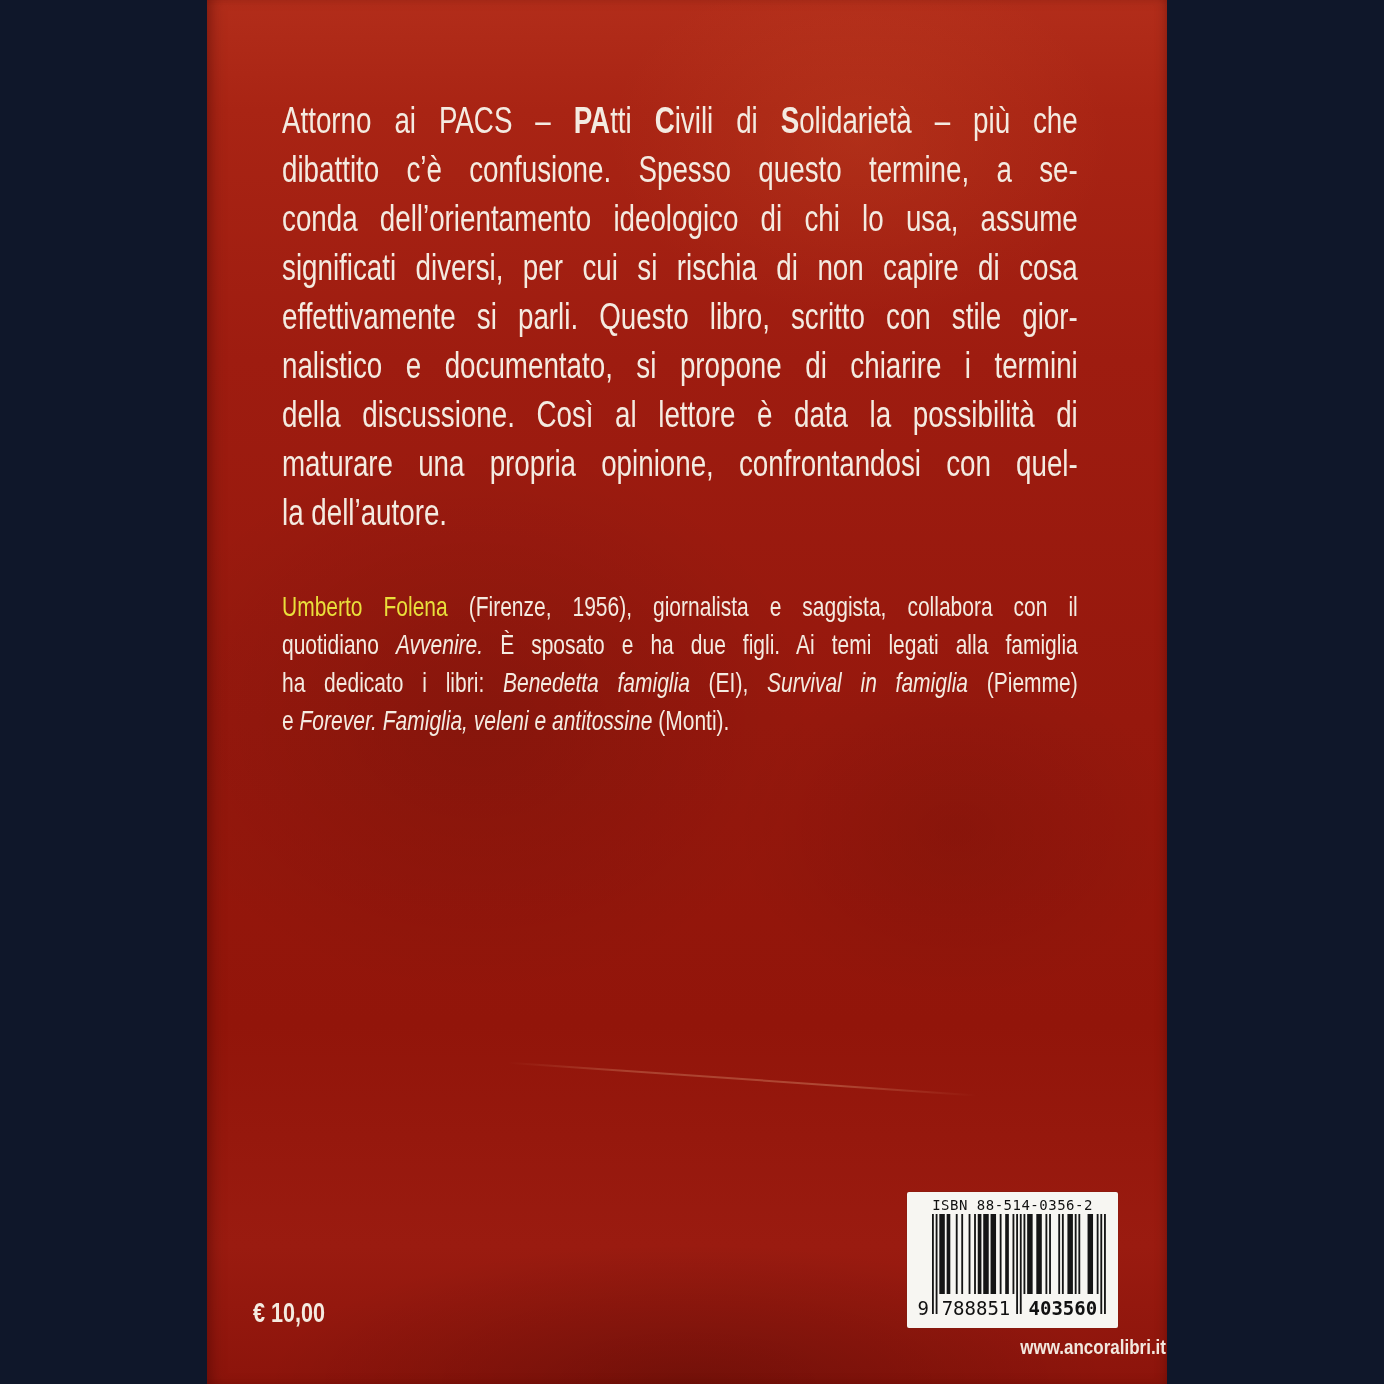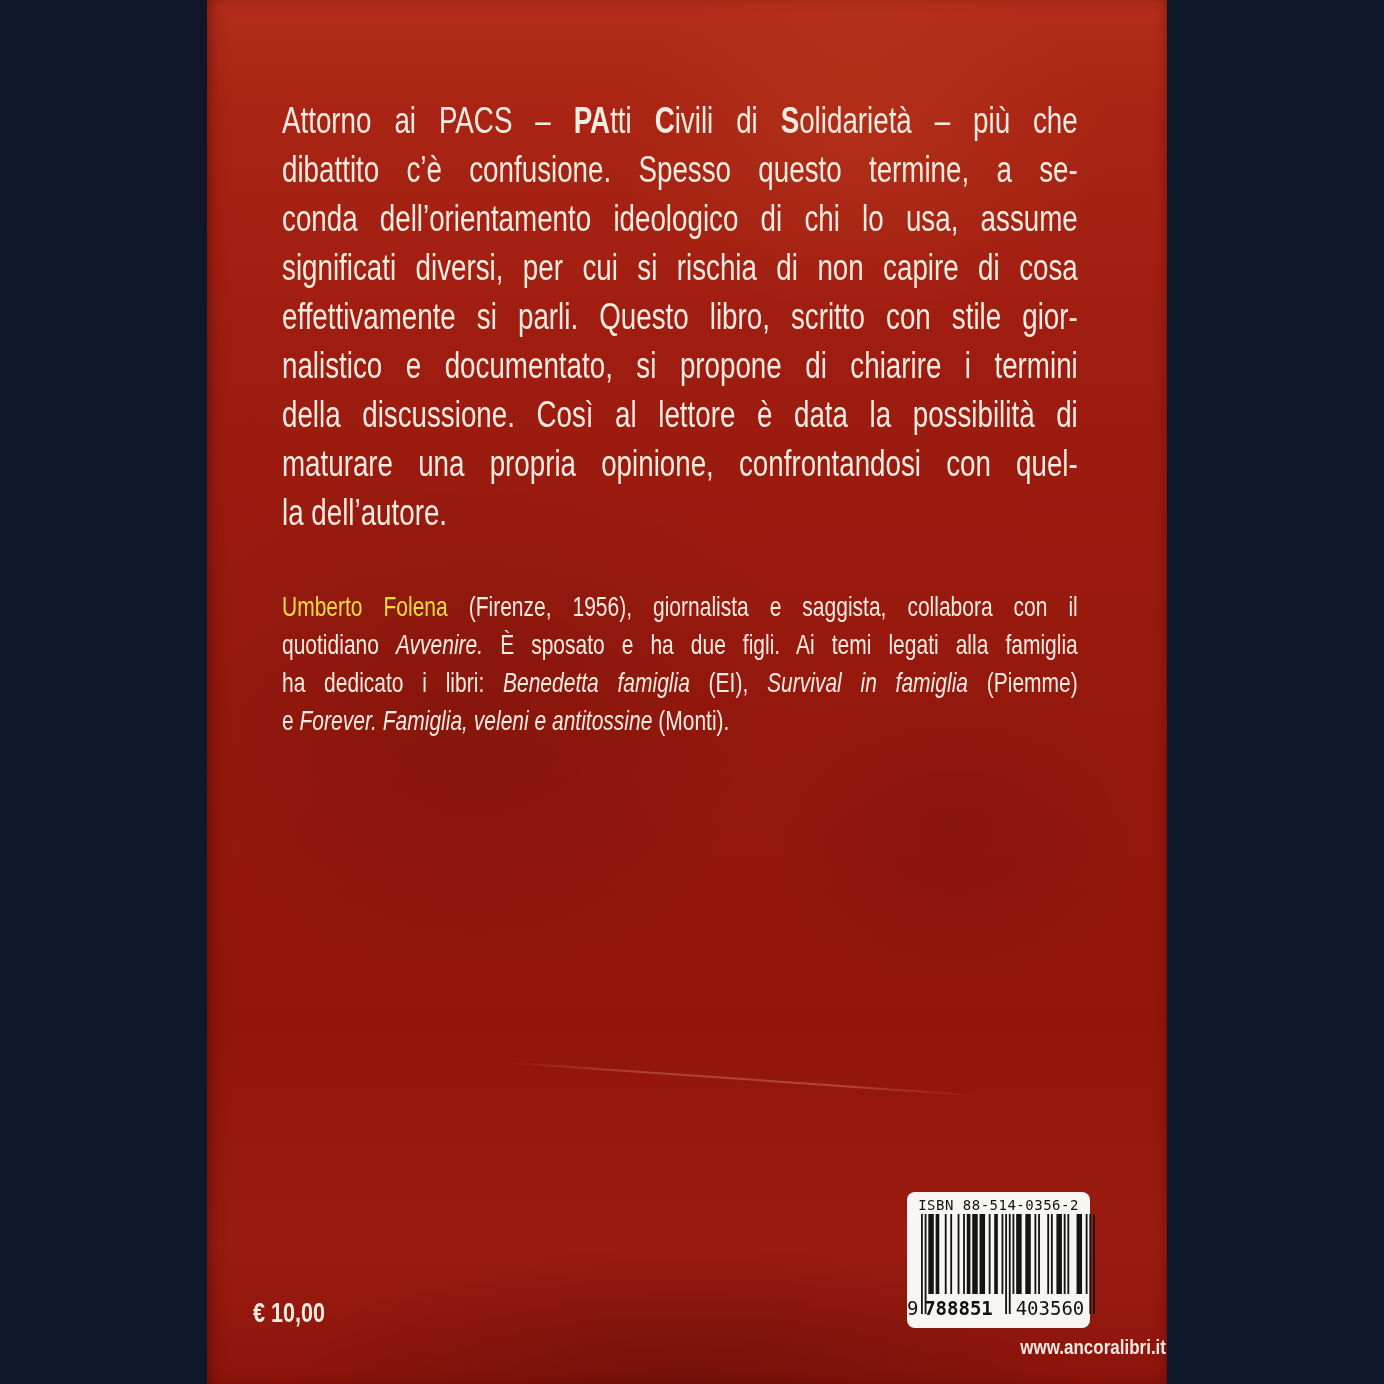--- a/index.html
+++ b/index.html
@@ -27,32 +27,32 @@
   .tline{text-align:left;}
   .tline.just{text-align:justify;text-align-last:justify;}
   .seg-b{font-weight:700;}
   .seg-i{font-style:italic;}
   .seg-y{color:#e9df3b;}
   .price{position:absolute;left:46px;top:1298px;font-size:27px;font-weight:700;
          color:#f4ebe1;transform:scaleX(0.8);transform-origin:0 0;white-space:nowrap;}
   .website{position:absolute;left:700px;top:1336px;width:259px;text-align:right;
            font-size:20px;font-weight:700;color:#f2e8df;transform:scaleX(0.85);transform-origin:100% 0;
            white-space:nowrap;}
-  .barcode-panel{position:absolute;left:700px;top:1192px;width:183px;height:136px;
-                 background:#f7f6f2;border-radius:8px;box-shadow:0 0 0 1px rgba(120,30,15,.25);}
+  .barcode-panel{position:absolute;left:700px;top:1192px;width:211px;height:136px;
+                 background:#f7f6f2;border-radius:2px;box-shadow:0 0 0 1px rgba(120,30,15,.25);}
   .isbn-label{margin-top:5px;text-align:center;font-family:"DejaVu Sans Mono",monospace;
               font-size:14px;letter-spacing:.5px;color:#111;white-space:nowrap;}
   .ean-wrap{position:relative;width:190px;height:104px;margin:1px auto 0 auto;}
   .ean-wrap svg{position:absolute;left:0;top:0;}
   .ean-numbers{position:absolute;left:0;bottom:0;width:100%;height:20px;
                font-family:"DejaVu Sans Mono",monospace;font-size:19px;color:#111;}
   .ean-numbers span{position:absolute;bottom:0;line-height:20px;}
   .ean-d0{left:0;}
-  .ean-d1{left:14px;width:75px;text-align:center;font-weight:bold;}
-  .ean-d2{left:105px;width:76px;text-align:center;}
+  .ean-d1{left:21px;width:75px;text-align:center;}
+  .ean-d2{left:111px;width:76px;font-weight:bold;}
 </style>
 </head>
 <body>
 
 <div class="stage">
   <div class="cover">
 
     <div class="blurb condensed">
         <div class="tline just"><span>Attorno ai PACS – </span><span class="seg-b">PA</span><span>tti </span><span class="seg-b">C</span><span>ivili di </span><span class="seg-b">S</span><span>olidarietà – più che</span></div>
         <div class="tline just"><span>dibattito c’è confusione. Spesso questo termine, a se-</span></div>

